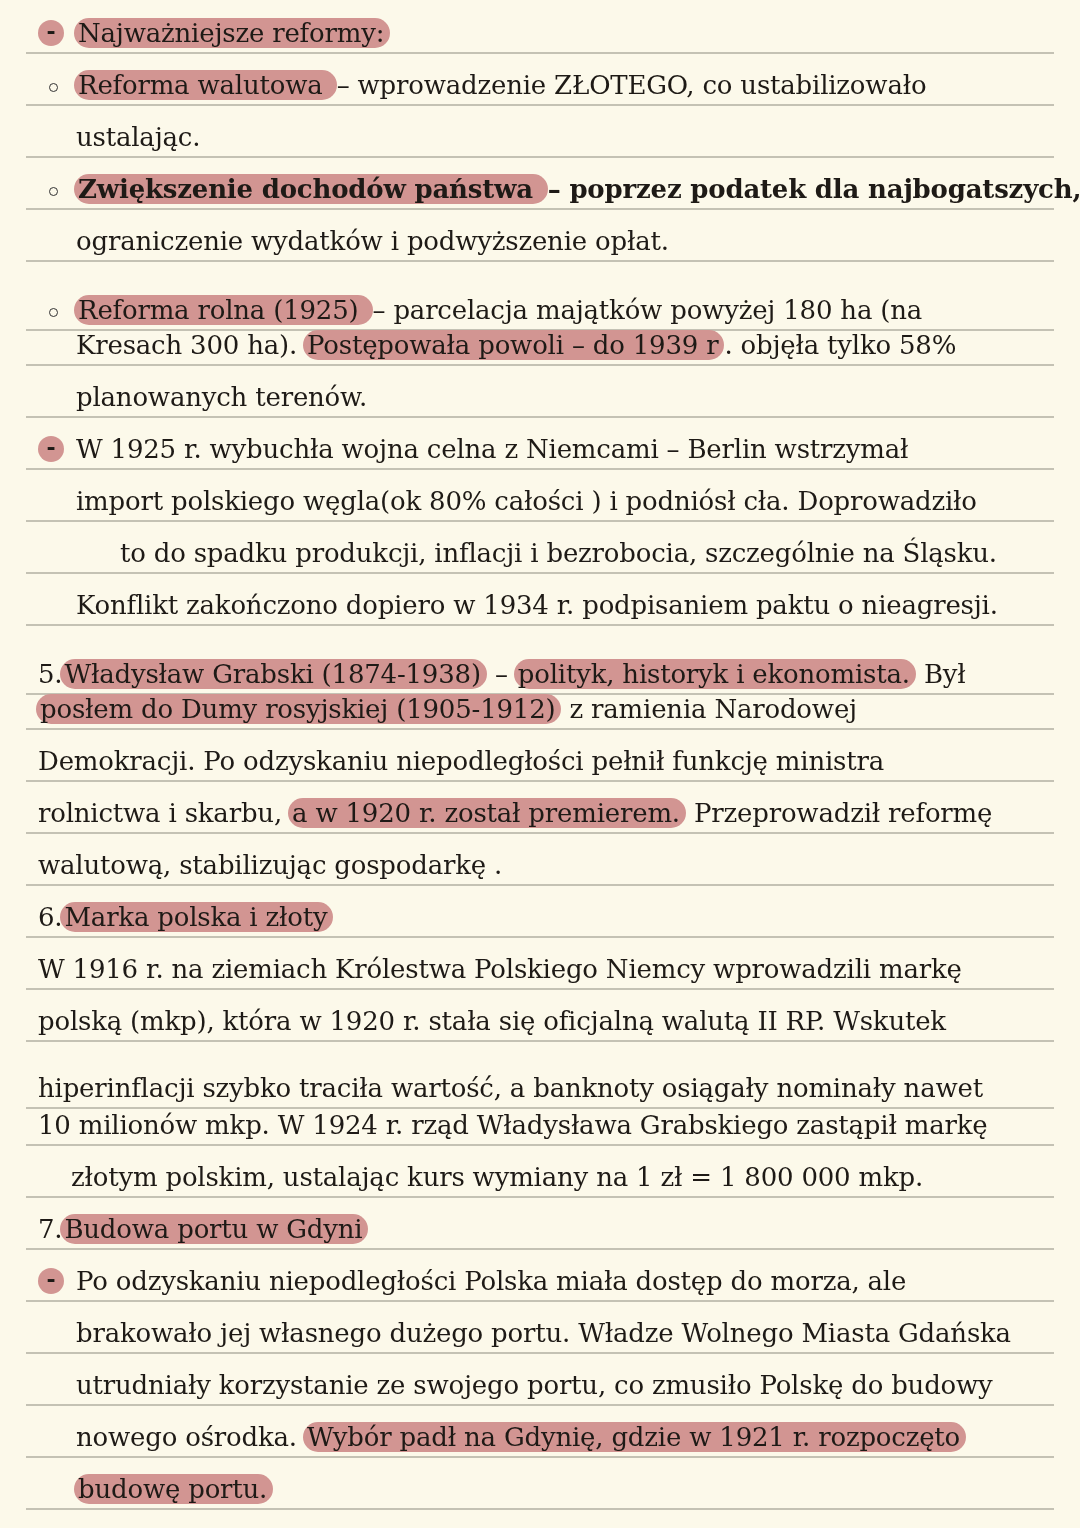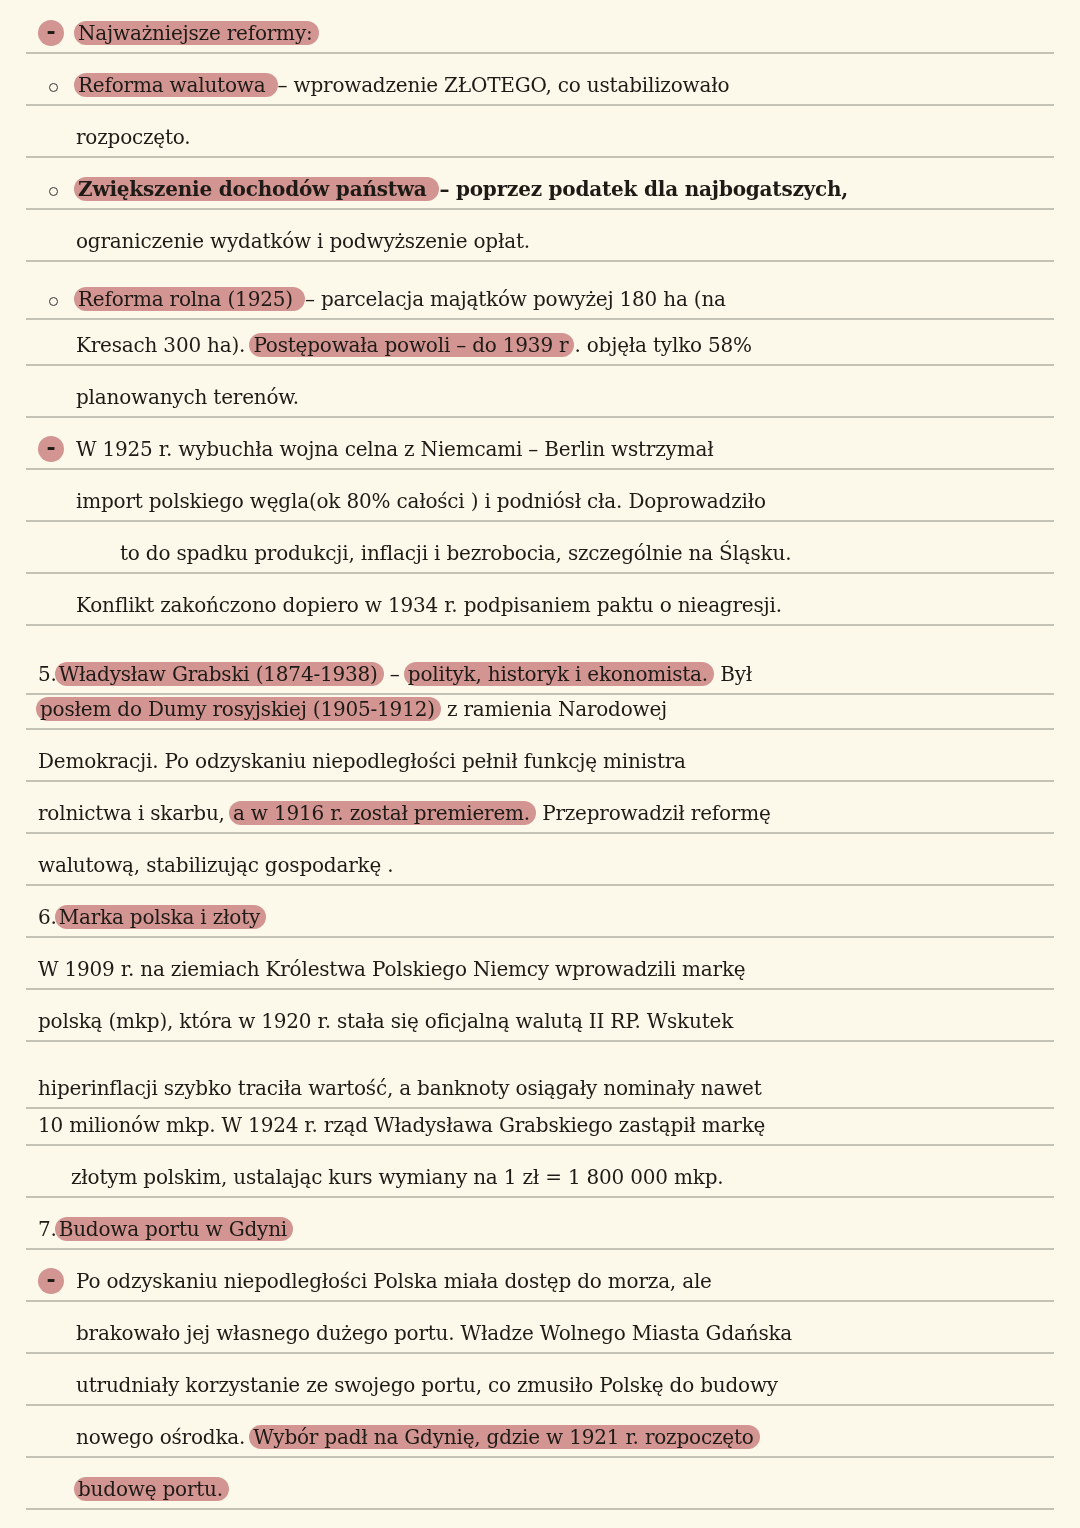--- a/index.html
+++ b/index.html
@@ -10,21 +10,21 @@
     color: #1e1a16;
   }
   .page { position: relative; width: 1080px; height: 1528px; }
   .line {
     position: absolute; left: 26px; width: 1028px; height: 52px;
     border-bottom: 2px solid #c4c2b4;
     box-sizing: border-box;
   }
   .text {
     position: absolute; bottom: 2px; white-space: nowrap;
-    font-size: 20px; line-height: 34px; letter-spacing: -0.2px;
+    font-size: 26px; line-height: 34px; letter-spacing: -0.2px;
   }
   .hl {
     background: #d29592;
     border-radius: 16px;
     padding: 0 6px 0 4px;
     margin-left: -2px;
   }
   .bullet-dot {
     position: absolute; bottom: 6px;
     width: 26px; height: 26px; border-radius: 50%;
@@ -43,30 +43,30 @@
 <div class="page" id="page">
     <div class="line" style="top: 2px;">
       <div class="bullet-dot" style="left: 12px;">-</div>
       <div class="text" style="left: 50px;"><span class="hl">Najważniejsze reformy:</span></div>
     </div>
     <div class="line" style="top: 54px;">
       <div class="bullet-circle" style="left: 23px;"></div>
       <div class="text" style="left: 50px;"><span class="hl">Reforma walutowa </span><span>– wprowadzenie ZŁOTEGO, co ustabilizowało</span></div>
     </div>
     <div class="line" style="top: 106px;">
-      <div class="text" style="left: 50px;"><span>rozpoczęto.</span></div>
+      <div class="text" style="left: 50px;"><span>ustalając.</span></div>
     </div>
     <div class="line" style="top: 158px;">
       <div class="bullet-circle" style="left: 23px;"></div>
       <div class="text" style="left: 50px; font-weight: bold;"><span class="hl">Zwiększenie dochodów państwa </span><span>– poprzez podatek dla najbogatszych,</span></div>
     </div>
     <div class="line" style="top: 210px;">
       <div class="text" style="left: 50px;"><span>ograniczenie wydatków i podwyższenie opłat.</span></div>
     </div>
-    <div class="line" style="top: 268px;">
+    <div class="line" style="top: 279px;">
       <div class="bullet-circle" style="left: 23px;"></div>
       <div class="text" style="left: 50px;"><span class="hl">Reforma rolna (1925) </span><span>– parcelacja majątków powyżej 180 ha (na</span></div>
     </div>
     <div class="line" style="top: 314px;">
       <div class="text" style="left: 50px;"><span>Kresach 300 ha). </span><span class="hl">Postępowała powoli – do 1939 r</span><span>. objęła tylko 58%</span></div>
     </div>
     <div class="line" style="top: 366px;">
       <div class="text" style="left: 50px;"><span>planowanych terenów.</span></div>
     </div>
     <div class="line" style="top: 418px;">
@@ -85,30 +85,30 @@
     <div class="line" style="top: 626px; margin-top: 17px;">
       <div class="text" style="left: 12px;"><span>5.</span><span class="hl">Władysław Grabski (1874-1938)</span><span> – </span><span class="hl">polityk, historyk i ekonomista.</span><span> Był</span></div>
     </div>
     <div class="line" style="top: 678px;">
       <div class="text" style="left: 12px;"><span class="hl">posłem do Dumy rosyjskiej (1905-1912)</span><span> z ramienia Narodowej</span></div>
     </div>
     <div class="line" style="top: 730px;">
       <div class="text" style="left: 12px;"><span>Demokracji. Po odzyskaniu niepodległości pełnił funkcję ministra</span></div>
     </div>
     <div class="line" style="top: 782px;">
-      <div class="text" style="left: 12px;"><span>rolnictwa i skarbu, </span><span class="hl">a w 1916 r. został premierem.</span><span> Przeprowadził reformę</span></div>
+      <div class="text" style="left: 12px;"><span>rolnictwa i skarbu, </span><span class="hl">a w 1920 r. został premierem.</span><span> Przeprowadził reformę</span></div>
     </div>
     <div class="line" style="top: 834px;">
       <div class="text" style="left: 12px;"><span>walutową, stabilizując gospodarkę .</span></div>
     </div>
     <div class="line" style="top: 886px;">
       <div class="text" style="left: 12px;"><span>6.</span><span class="hl">Marka polska i złoty</span></div>
     </div>
     <div class="line" style="top: 938px;">
-      <div class="text" style="left: 12px;"><span>W 1909 r. na ziemiach Królestwa Polskiego Niemcy wprowadzili markę</span></div>
+      <div class="text" style="left: 12px;"><span>W 1916 r. na ziemiach Królestwa Polskiego Niemcy wprowadzili markę</span></div>
     </div>
     <div class="line" style="top: 990px;">
       <div class="text" style="left: 12px;"><span>polską (mkp), która w 1920 r. stała się oficjalną walutą II RP. Wskutek</span></div>
     </div>
     <div class="line" style="top: 1042px; margin-top: 15px;">
       <div class="text" style="left: 12px;"><span>hiperinflacji szybko traciła wartość, a banknoty osiągały nominały nawet</span></div>
     </div>
     <div class="line" style="top: 1094px;">
       <div class="text" style="left: 12px;"><span>10 milionów mkp. W 1924 r. rząd Władysława Grabskiego zastąpił markę</span></div>
     </div>

